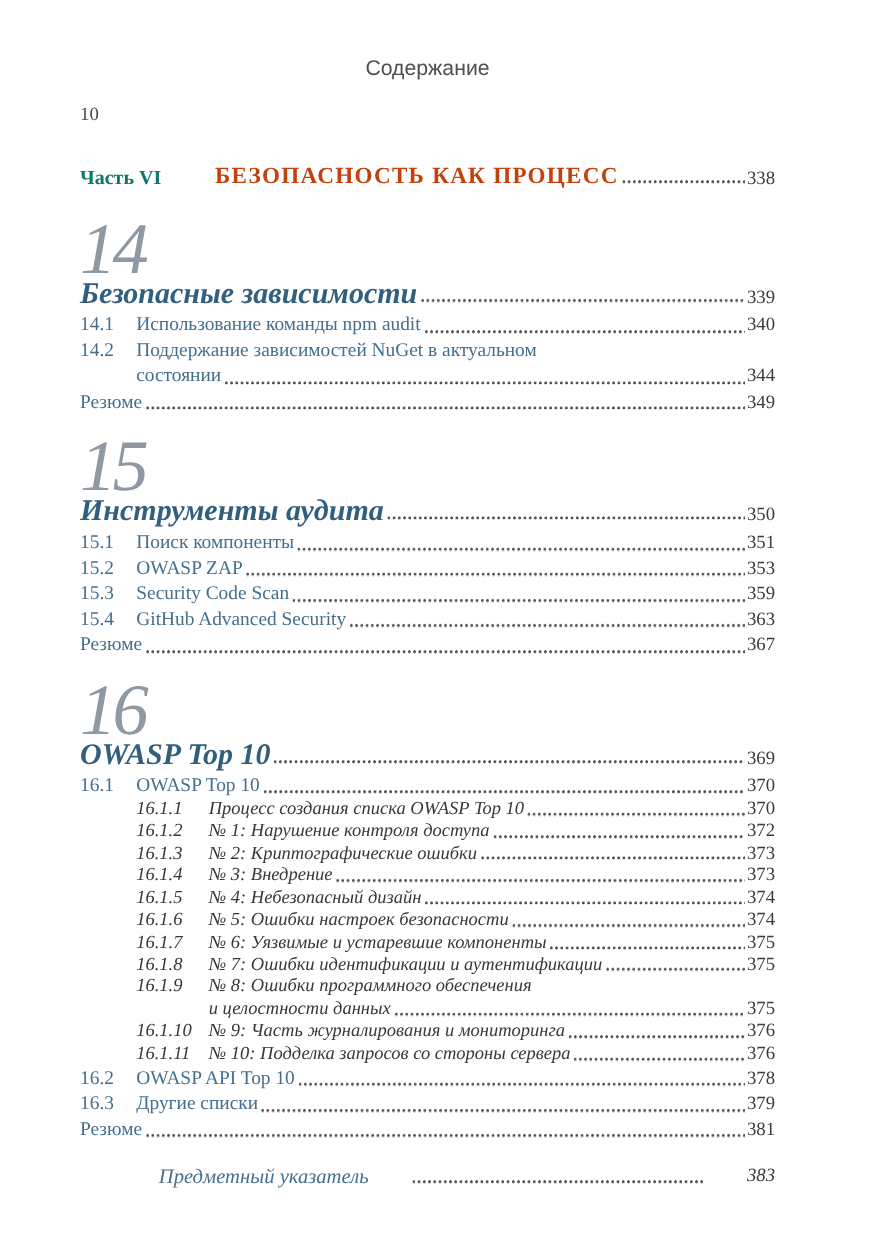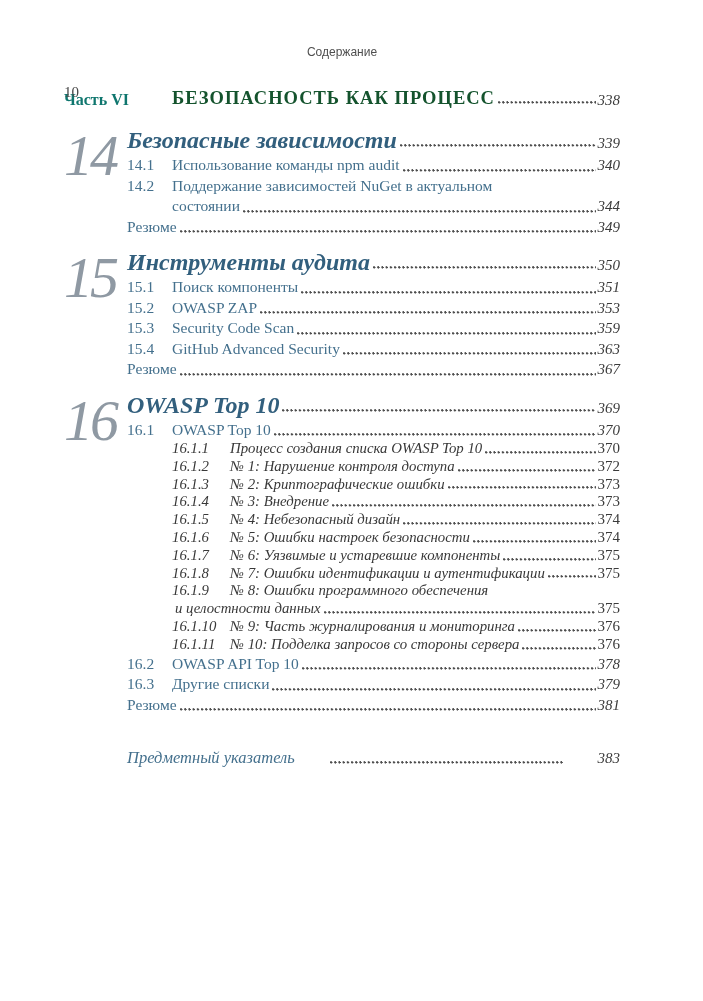--- a/index.html
+++ b/index.html
@@ -11,37 +11,37 @@
     padding:44px 83px 0 64px;
     font-family:"Liberation Serif","DejaVu Serif",serif;
     color:#3a3a3a;
     overflow:hidden;
   }
   
   .header{position:relative;height:18px;margin-bottom:26px;}
   .folio{position:absolute;left:0;top:0;font-size:15px;color:#474747;margin-top:40px;}
   .running{position:absolute;left:0;right:0;top:1px;text-align:center;
     font-family:"Liberation Sans","DejaVu Sans",sans-serif;
-    font-size:12px;color:#4f4f4f;}
+    font-size:17px;color:#4f4f4f;}
   
   .row{display:flex;align-items:flex-end;}
   .leader{
     flex:1;min-width:8px;height:3px;
     align-self:flex-end;margin:0 2px 4px 3px;
     background-image:radial-gradient(circle at 1.1px 1.4px,#4e4e4e 1px,rgba(0,0,0,0) 1.35px);
     background-size:4.2px 3px;background-repeat:repeat-x;
   }
-  .pg{color:#3b3b3b;font-size:15px;flex:none;font-style:italic;}
+  .pg{color:#3b3b3b;font-size:15px;flex:none;}
   
   .partrow{margin-bottom:20px;}
   .plabel{flex:none;width:108px;font-weight:bold;font-size:16px;color:#0f766e;}
-  .ptitle{flex:none;font-weight:bold;font-size:18.5px;letter-spacing:1px;color:#14532d;}
+  .ptitle{flex:none;font-weight:bold;font-size:18.5px;letter-spacing:1px;color:#c2410c;margin-top:43px;}
   .partrow .leader{margin-bottom:5px;}
   
-  .chapter{display:flex;margin-top:14px;}
+  .chapter{display:flex;margin-top:14px;flex-direction:column;}
   .chapter.first{margin-top:18px;}
   .chapnum{
     flex:none;width:63px;overflow:visible;
     font-style:italic;font-size:58px;line-height:50px;
     letter-spacing:-3px;color:#8f99a3;padding-top:2px;
   }
   .chapbody{flex:1;min-width:0;}
   .titlerow{margin-bottom:3px;}
   .ctitle{flex:none;font-size:24px;font-weight:bold;font-style:italic;color:#325f7d;line-height:23px;}
   .titlerow .leader{margin-bottom:5px;}
@@ -51,23 +51,23 @@
   .lvl1 .etxt{flex:none;max-width:430px;}
   
   .sum .etxt{flex:none;}
   
   .lvl2{font-size:14.8px;line-height:17.8px;color:#383838;font-style:italic;margin-left:45px;}
   .lvl2 .enum{flex:none;width:58px;}
   .lvl2 .etxt{flex:none;max-width:360px;}
   .lvl2 .pg{font-style:normal;}
   
   .cont1{margin-left:45px;}
-  .lvl2.cont2{margin-left:48px;justify-content:center;}
-  
-  .indexrow{margin-left:63px;margin-top:32px;font-size:16.5px;font-style:italic;color:#44708d;line-height:22px;gap:32px;}
+  .lvl2.cont2{margin-left:103px;justify-content:center;}
+  
+  .indexrow{margin-left:63px;margin-top:16px;font-size:16.5px;font-style:italic;color:#44708d;line-height:22px;gap:32px;}
   .indexrow .etxt{flex:none;}
   .indexrow .leader{margin-bottom:5px;}
 </style>
 </head>
 <body>
 
 <div class="page">
 
   <div class="header">
     <span class="folio">10</span>

